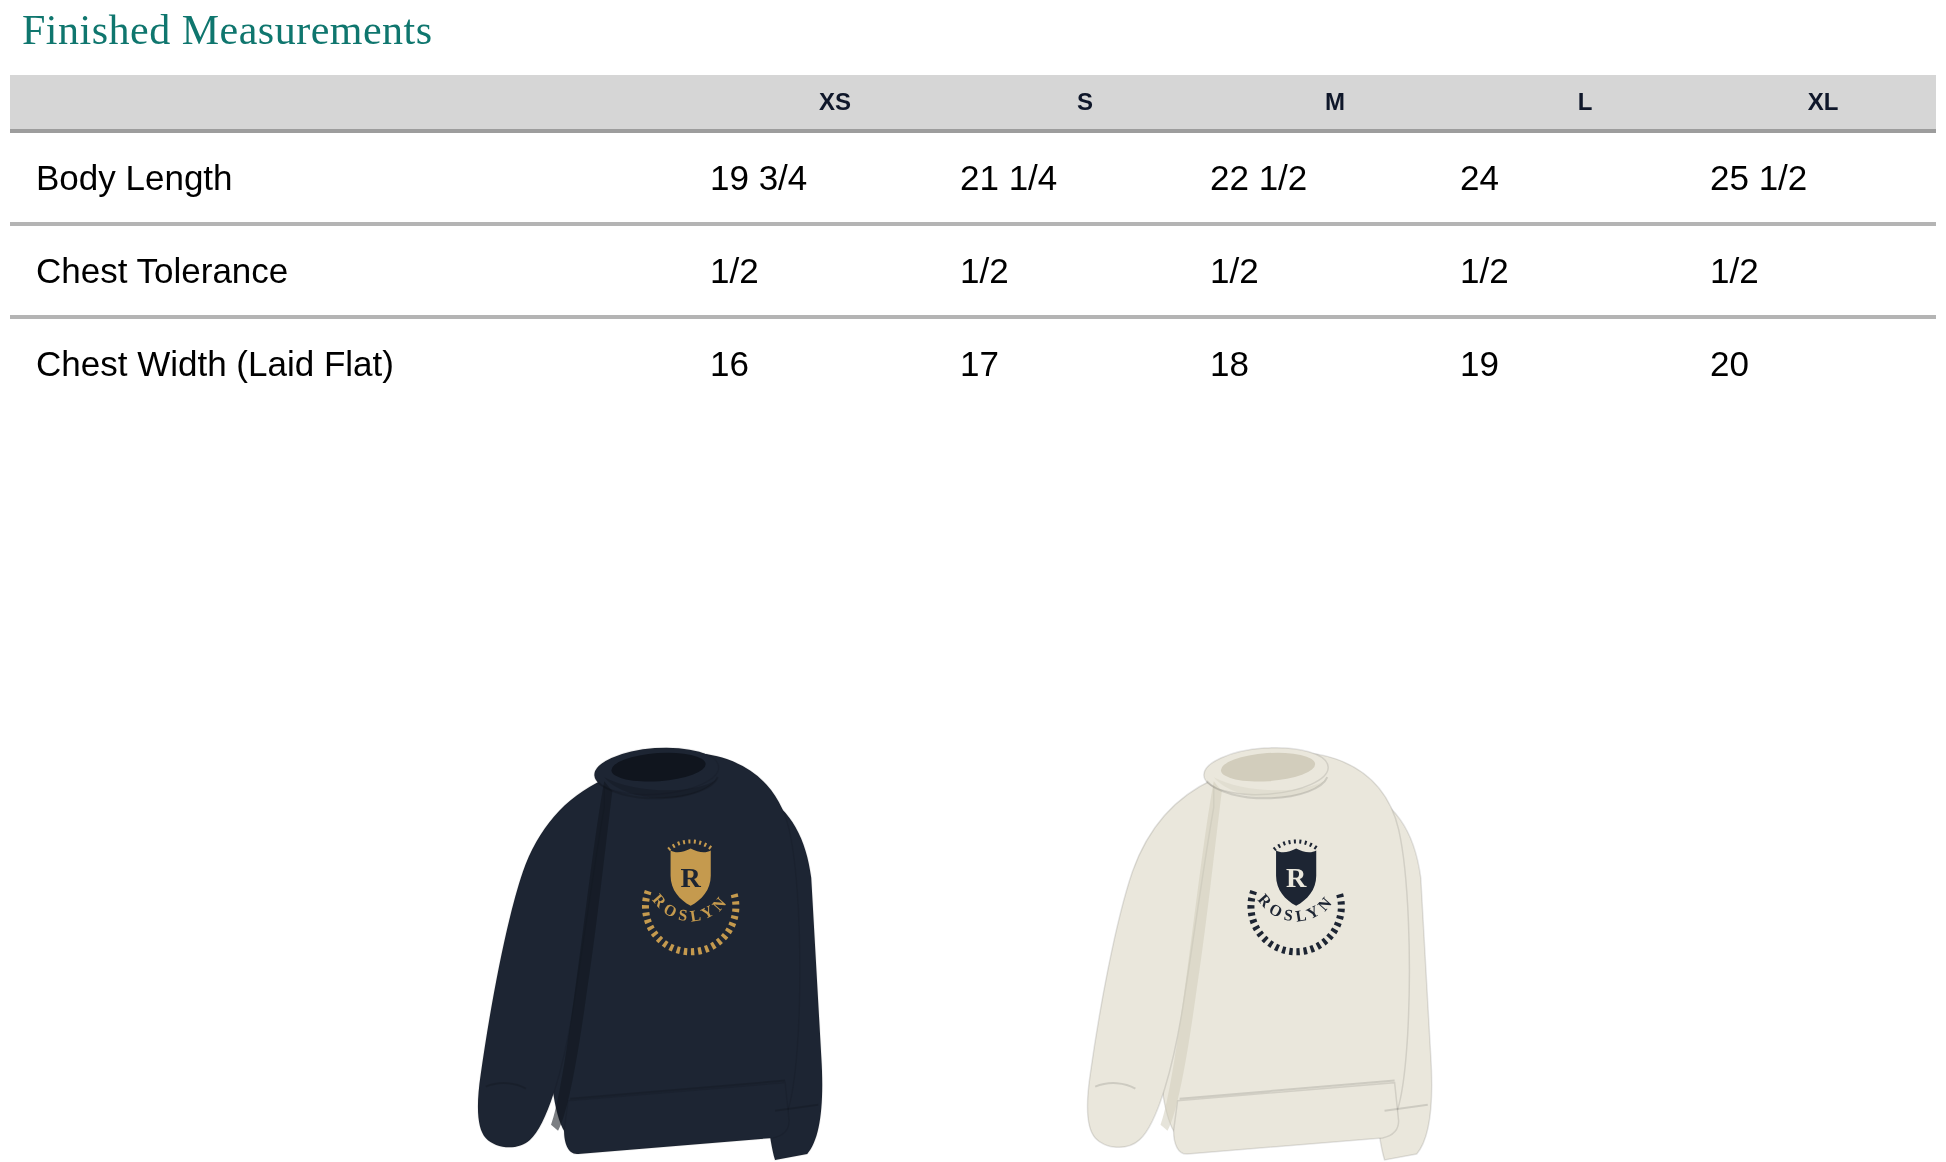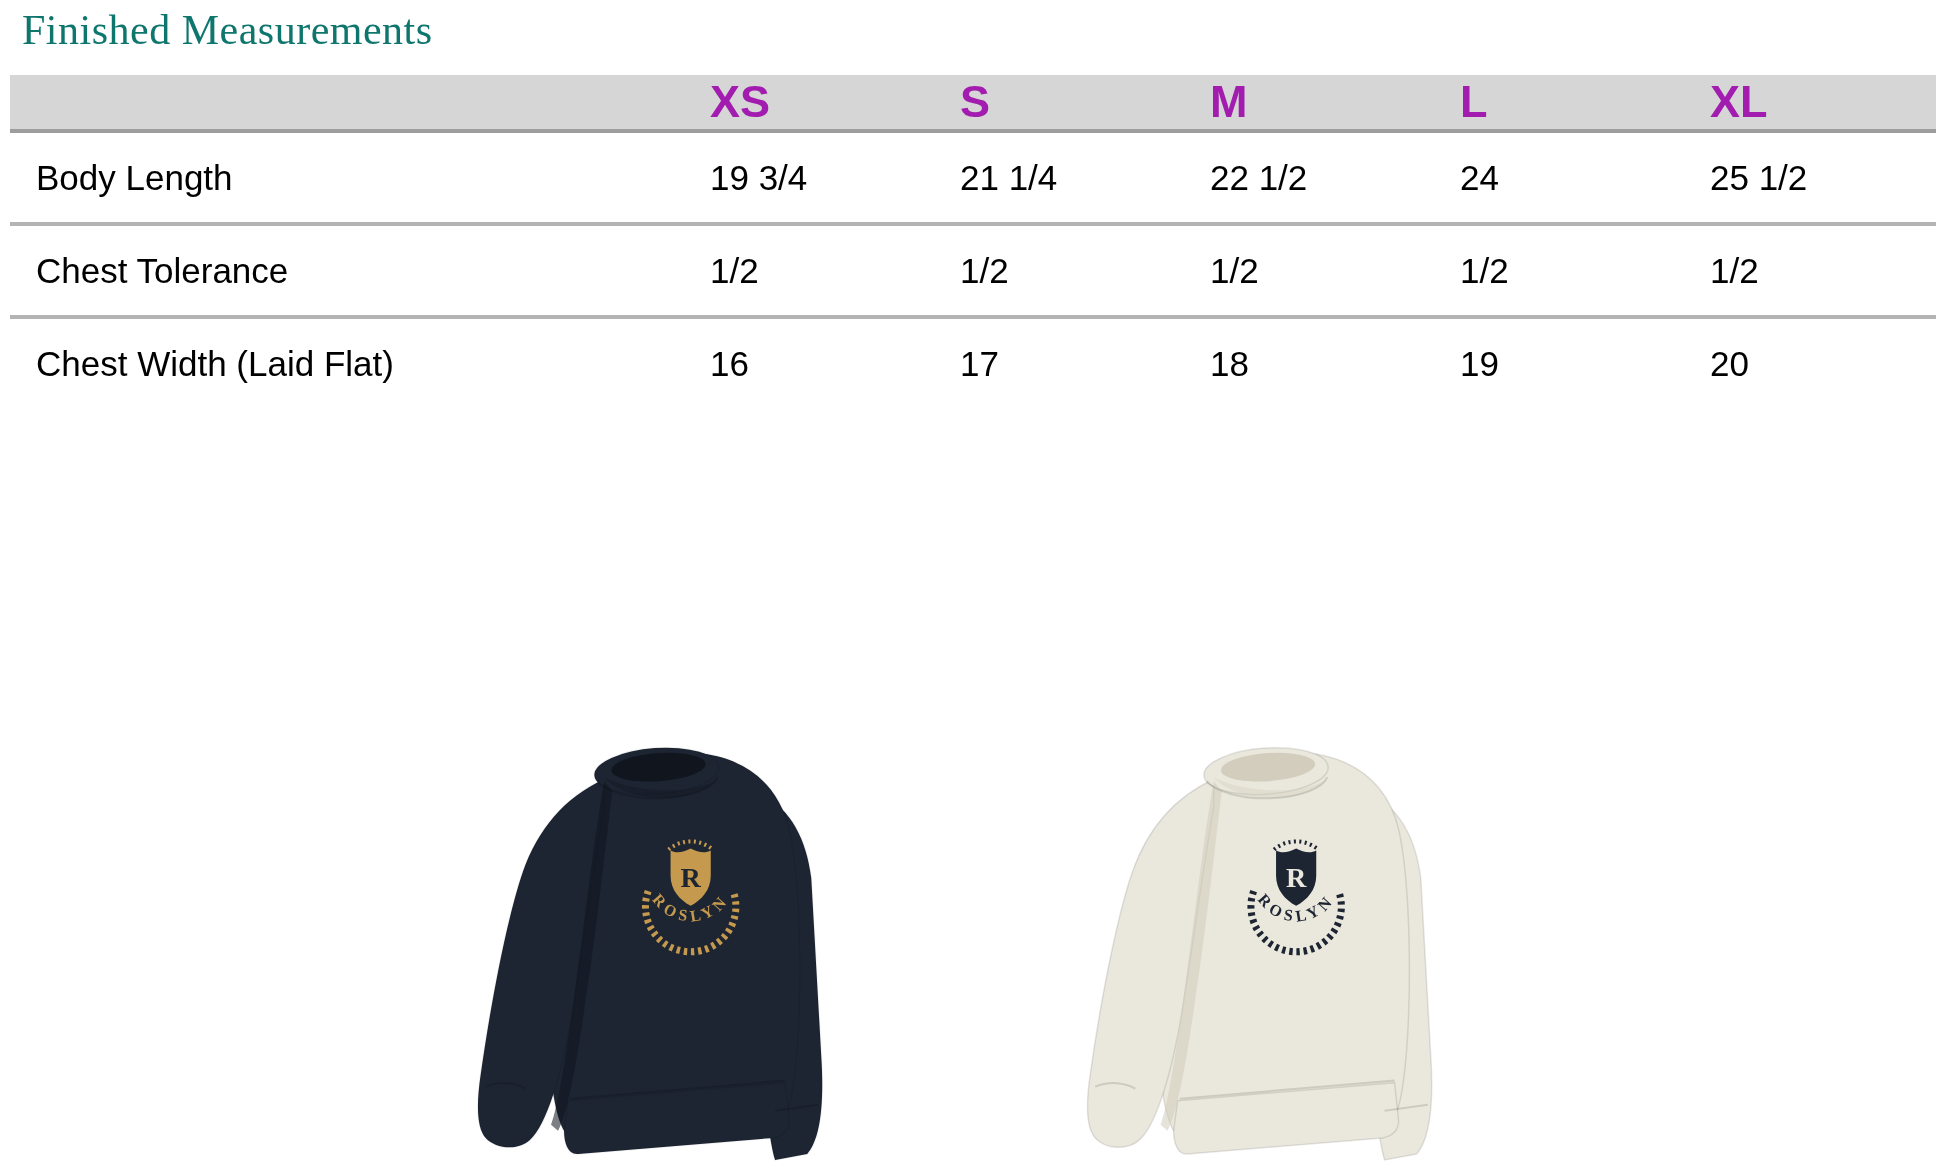--- a/index.html
+++ b/index.html
@@ -13,22 +13,22 @@
     font-size:42px;font-weight:400;color:#0f766e;letter-spacing:0.5px;margin-left:12px;
   }
   table.sizes-table{
     position:absolute;left:10px;top:75px;width:1926px;
     border-collapse:collapse;table-layout:fixed;
   }
   table.sizes-table col.c-label{width:700px;}
   table.sizes-table col.c-size{width:250px;}
   table.sizes-table col.c-size-last{width:226px;}
   table.sizes-table th{
-    height:54px;background:#d6d6d6;text-align:left;vertical-align:middle;
-    font-size:45px;font-weight:700;color:#a21caf;
+    height:54px;background:#d6d6d6;text-align:center;vertical-align:middle;
+    font-size:24px;font-weight:700;color:#0f172a;
     border-bottom:4px solid #9d9d9d;padding:0;
   }
   table.sizes-table th.label-col{padding-left:26px;}
   table.sizes-table td{
     height:89px;vertical-align:middle;text-align:left;padding:0;
     font-size:35px;font-weight:400;color:#000000;background:#ffffff;
   }
   table.sizes-table tr.data-row:not(:last-child) td{border-bottom:4px solid #b4b4b4;}
   table.sizes-table td.label-col{padding-left:26px;}
   .product{position:absolute;}

